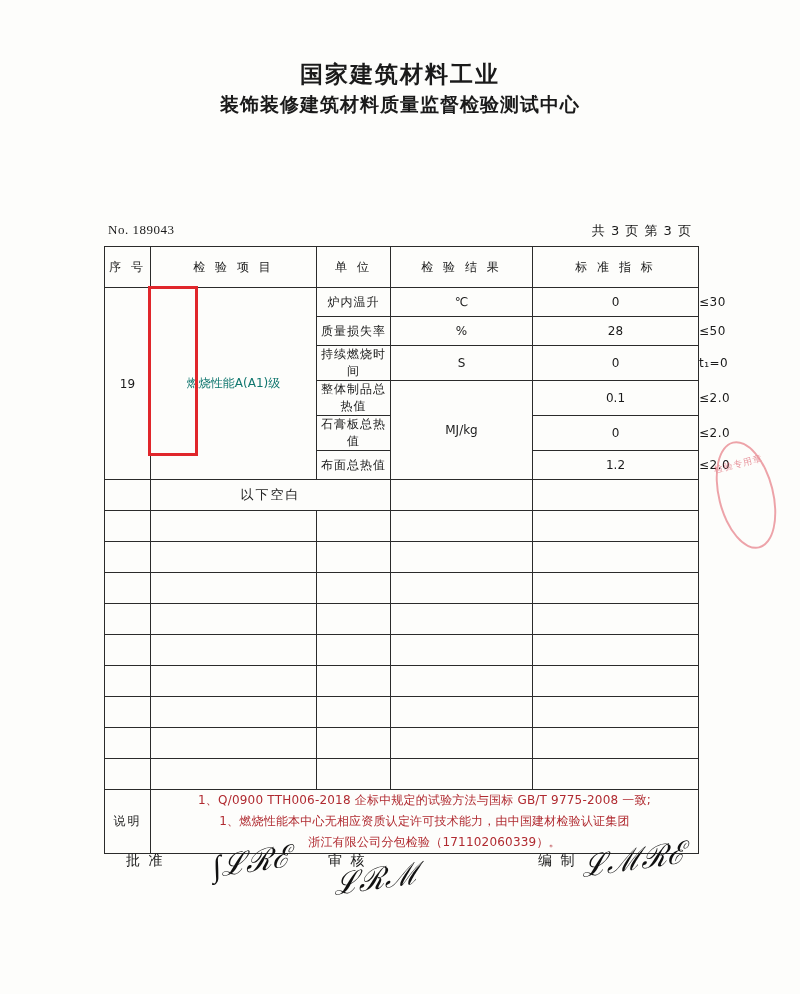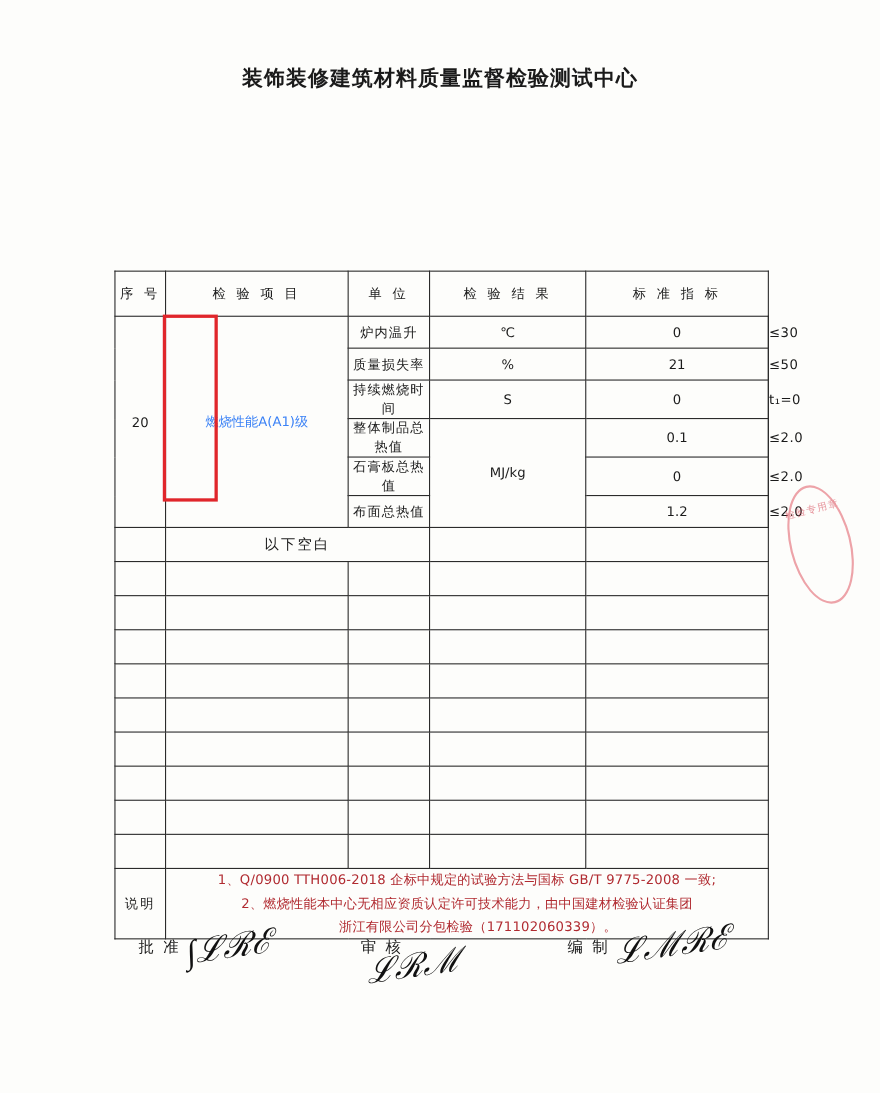--- a/index.html
+++ b/index.html
@@ -118,21 +118,21 @@
     font-family: "Liberation Serif", serif;
     letter-spacing: 0.5px;
   }
   .seq-cell {
     font-size: 13px;
     font-family: "Liberation Serif", serif;
   }
   .grade-cell {
     font-size: 11.5px;
     line-height: 1.35;
-    color: #3b82f6;
+    color: #0f766e;
     letter-spacing: 0;
     padding: 2px 1px;
   }
   .blank-note td {
     height: 30px;
     margin-top: 48px;
   }
   .blank-note .cell-item {
     font-size: 13px;
     letter-spacing: 2px;
@@ -185,23 +185,23 @@
     font-family: "Liberation Serif", serif;
     font-style: italic;
     font-size: 30px;
     color: #111;
     margin-left: 6px;
     transform: rotate(-8deg) skewX(-6deg);
     transform-origin: left center;
     line-height: 1;
     white-space: nowrap;
   }
-  .sig-1 { left: 0; }
+  .sig-1 { left: 0; gap: 43px; }
   .sig-2 { left: 202px; flex-direction: column; }
-  .sig-3 { left: 390px; }
+  .sig-3 { left: 412px; }
 
   
   .seal {
     position: absolute;
     left: 718px;
     top: 440px;
     width: 56px;
     height: 110px;
     border-radius: 50%;
     border: 2px solid #e05a66;
@@ -216,54 +216,59 @@
     box-sizing: border-box;
     letter-spacing: 1px;
   }
 </style>
 </head>
 <body>
 
 <div class="page">
 
   <div class="header">
+    <div class="org-line1">国家建筑材料工业</div>
     <div class="org-line2">装饰装修建筑材料质量监督检验测试中心</div>
   </div>
 
+  <div class="meta-row">
+    <div class="meta-no">No. 189043</div>
+    <div class="meta-pages">共 3 页 第 3 页</div>
+  </div>
 
   <div class="table-wrap">
     <table class="report">
       <colgroup>
         <col class="col-no">
           <col class="col-item">
           <col class="col-unit">
           <col class="col-res">
           <col class="col-std">
       </colgroup>
       <tbody>
         <tr class="hdr">
           <td>序 号</td>
           <td>检 验 项 目</td>
           <td>单 位</td>
           <td>检 验 结 果</td>
           <td>标 准 指 标</td>
         </tr>
 
         <tr class="r-data">
-          <td class="seq-cell" rowspan="6">20</td>
+          <td class="seq-cell" rowspan="6">19</td>
           <td class="grade-cell" rowspan="6">燃烧性能A(A1)级</td>
           <td class="cell-item">炉内温升</td>
           <td class="cell-unit">℃</td>
           <td class="cell-num">0</td>
           <td class="cell-std">≤30</td>
         </tr>
         <tr class="r-data">
           <td class="cell-item">质量损失率</td>
           <td class="cell-unit">%</td>
-          <td class="cell-num">21</td>
+          <td class="cell-num">28</td>
           <td class="cell-std">≤50</td>
         </tr>
         <tr class="r-data">
           <td class="cell-item">持续燃烧时间</td>
           <td class="cell-unit">S</td>
           <td class="cell-num">0</td>
           <td class="cell-std">t₁=0</td>
         </tr>
         <tr class="r-data">
           <td class="cell-item">整体制品总热值</td>
@@ -350,21 +355,21 @@
             <td></td>
             <td></td>
             <td></td>
             <td></td>
           </tr>
 
         <tr>
           <td class="note-label">说明</td>
           <td class="note-body" colspan="4">
             <div>1、Q/0900 TTH006-2018 企标中规定的试验方法与国标 GB/T 9775-2008 一致;</div>
-            <div>2、燃烧性能本中心无相应资质认定许可技术能力，由中国建材检验认证集团</div>
+            <div>1、燃烧性能本中心无相应资质认定许可技术能力，由中国建材检验认证集团</div>
             <div class="note-indent">浙江有限公司分包检验（171102060339）。</div>
           </td>
         </tr>
       </tbody>
     </table>
 
     <div class="red-box" style="left:44px; top:40px; width:50px; height:170px;"></div>
   </div>
 
   <div class="sig-row">

